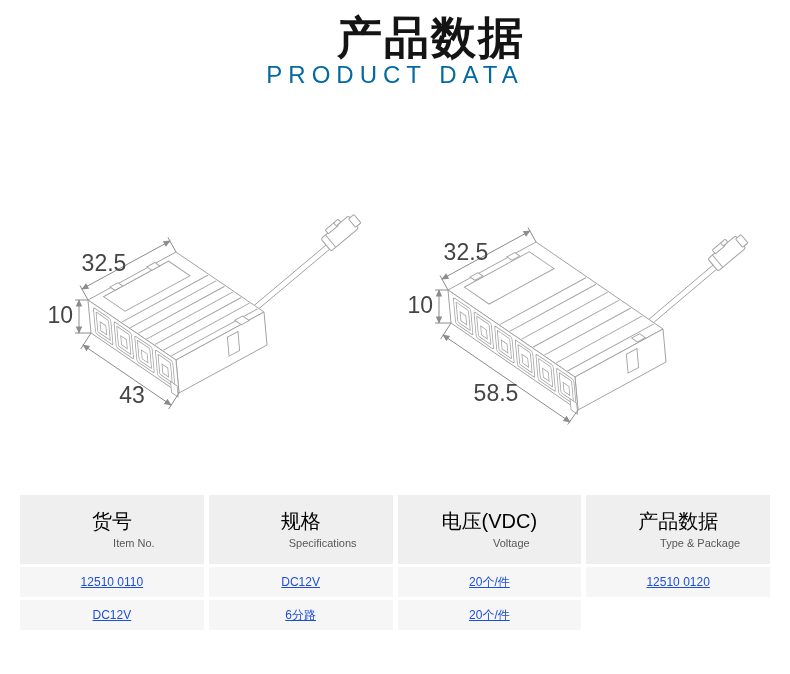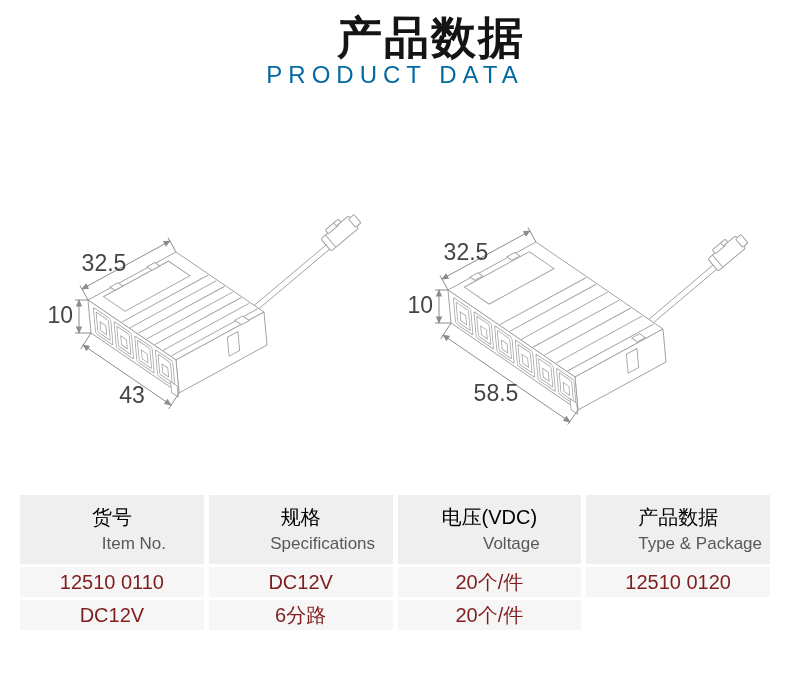--- a/index.html
+++ b/index.html
@@ -19,23 +19,23 @@
   svg .fillw{fill:#ffffff;stroke:#a2a2a2;stroke-width:1;}
   svg .dim{stroke:#8c8c8c;stroke-width:1;fill:none;}
   svg .dimtext{fill:#454545;font-size:23px;font-family:"Liberation Sans","DejaVu Sans",sans-serif;}
   
   .spec-table{position:absolute;left:20px;top:495px;width:750px;
               display:grid;grid-template-columns:repeat(4,1fr);
               column-gap:5px;row-gap:3px;background:#ffffff;}
   .th{background:#efefef;height:69px;display:flex;flex-direction:column;
       align-items:center;justify-content:center;line-height:1.45;}
   .th .cn{font-size:20px;color:#000000;}
-  .th .en{font-size:17px;color:#57585a;margin-left:44px;}
+  .th .en{font-size:11px;color:#57585a;margin-left:44px;}
   .td{background:#f6f6f7;height:30px;display:flex;align-items:center;justify-content:center;
-      font-size:20px;color:#7f1d1d;}
+      font-size:12px;color:#1d4ed8;text-decoration:underline;}
 </style>
 </head>
 <body>
 
 <div id="page">
 
   <div class="title-cn">产品数据</div>
   <div class="title-en">PRODUCT DATA</div>
 
   <svg id="diagram-left" class="diagram" viewBox="0 0 322 222">

